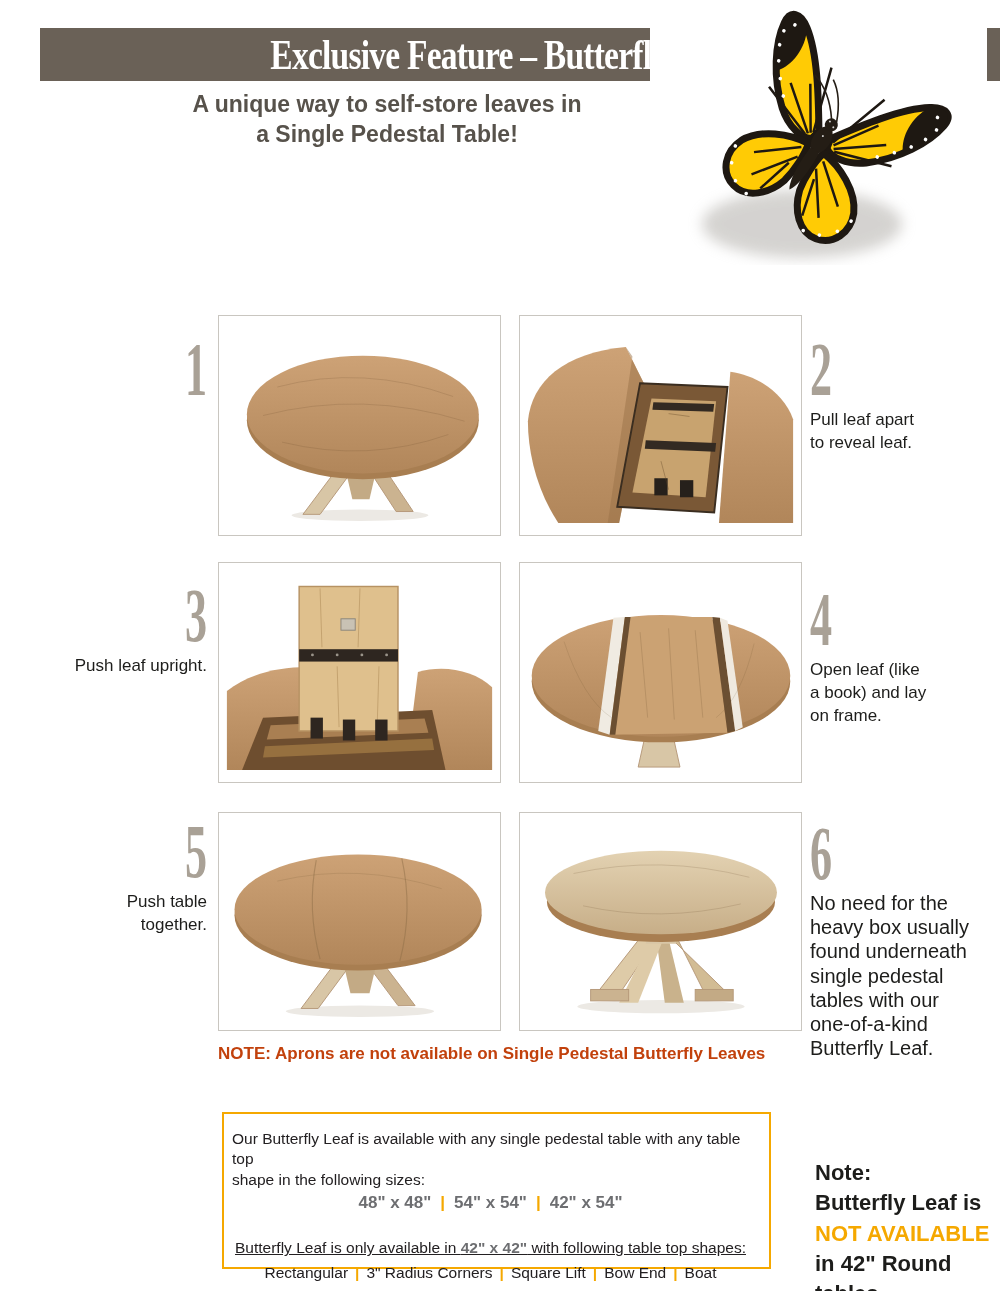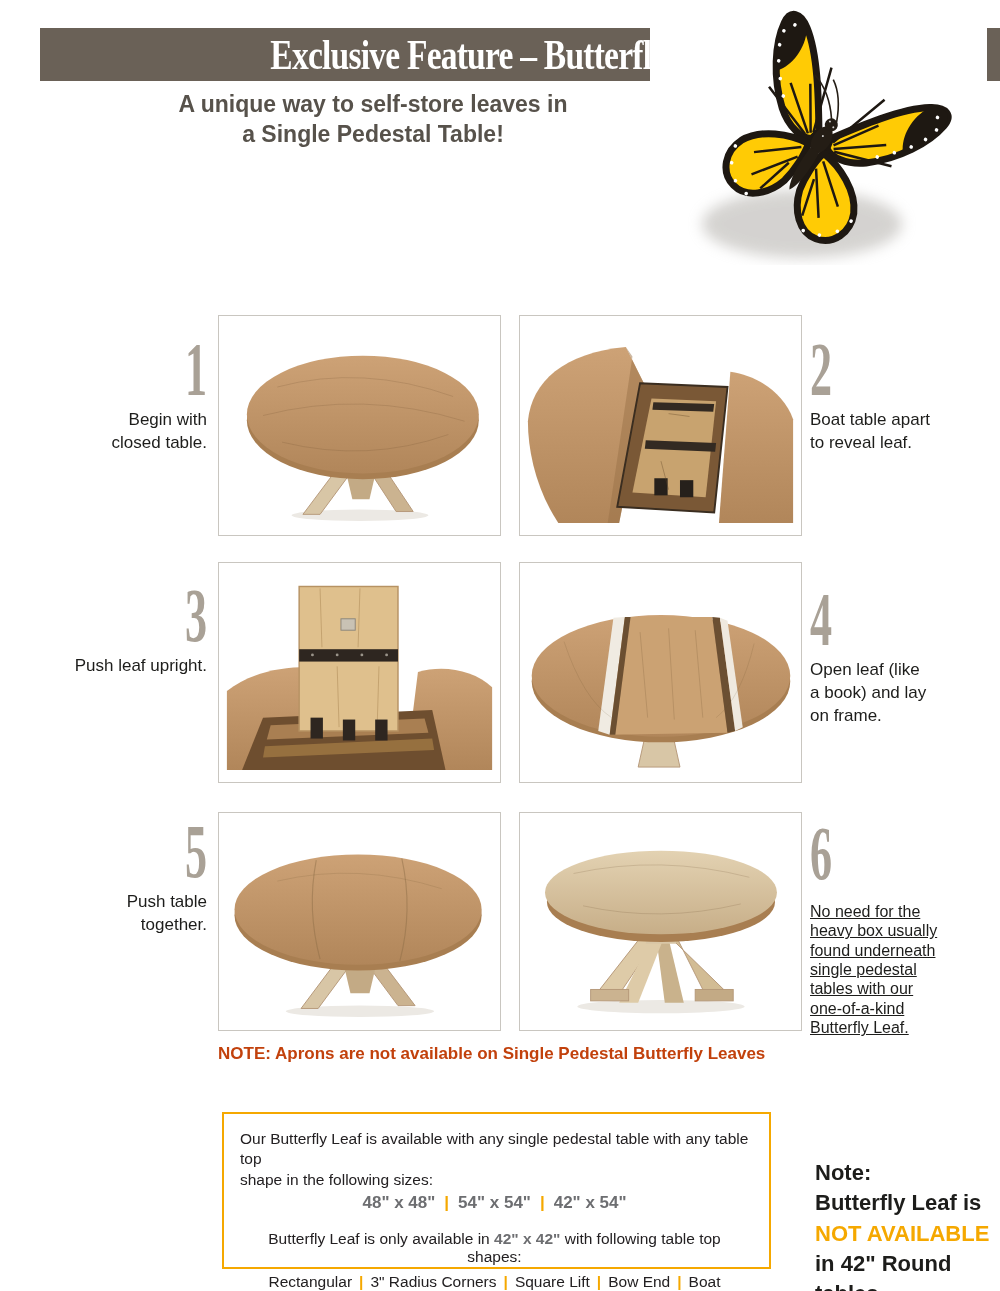--- a/index.html
+++ b/index.html
@@ -8,21 +8,21 @@
 
   
   .header-bar{position:absolute;left:40px;top:28px;width:960px;height:53px;background:#6a6157;
               display:flex;align-items:center;justify-content:center;}
   .header-title{color:#fff;font-family:"Liberation Serif",serif;font-weight:bold;font-size:43px;
                 letter-spacing:-1px;transform:scaleX(.78);transform-origin:50% 50%;white-space:nowrap;}
 
   
   .butterfly-box{position:absolute;left:650px;top:0;width:337px;height:293px;background:#fff;}
 
-  .subtitle{position:absolute;left:103px;top:90px;width:540px;text-align:center;
+  .subtitle{position:absolute;left:117px;top:90px;width:540px;text-align:center;
             font-size:23px;font-weight:bold;color:#57524b;line-height:1.3;white-space:pre-line;}
   .butterfly-note{position:absolute;left:476px;top:184px;font-size:16.5px;font-weight:bold;
                   color:#f7a70b;line-height:1.32;white-space:pre-line;}
 
   
   .panel{position:absolute;background:#fff;border:1px solid #c9c6c0;box-sizing:border-box;padding:6px;}
   .panel svg{display:block;width:100%;height:100%;}
   .p1{left:218px;top:315px;width:283px;height:221px;}
   .p2{left:519px;top:315px;width:283px;height:221px;}
   .p3{left:218px;top:562px;width:283px;height:221px;}
@@ -35,31 +35,31 @@
   .step .num{display:inline-block;font-family:"Liberation Serif",serif;font-weight:bold;
              font-size:76px;line-height:62px;color:#a9a196;transform:scaleX(.58);}
   .step .caption{margin-top:9px;font-size:17px;line-height:1.35;color:#1d1d1b;white-space:pre-line;}
   .step-left{text-align:right;width:147px;left:60px;}
   .step-left .num{transform-origin:100% 0;}
   .step-right{text-align:left;left:810px;}
   .step-right .num{transform-origin:0 0;}
   .s1{top:338px;} .s2{top:338px;width:170px;}
   .s3{top:584px;} .s4{top:588px;width:170px;}
   .s5{top:820px;} .s6{top:822px;width:178px;}
-  .s6 .caption{font-size:16px;line-height:1.21;margin-top:18px;text-decoration:underline;}
+  .s6 .caption{font-size:20px;line-height:1.21;margin-top:7px;}
 
   .apron-note{position:absolute;left:218px;top:1044px;font-size:17px;font-weight:bold;color:#c2410c;}
 
   
   .avail-box{position:absolute;left:222px;top:1112px;width:549px;height:157px;box-sizing:border-box;
-             border:2px solid #f5a800;padding:15px 20px 0 16px;}
+             border:2px solid #f5a800;padding:15px 20px 0 8px;}
   .avail-intro{font-size:15.5px;line-height:1.32;color:#232022;white-space:pre-line;}
   .sizes-line{text-align:center;font-size:17px;font-weight:bold;color:#6d6e71;margin-top:3px;}
   .pipe{color:#f5a800;font-weight:bold;padding:0 9px;}
-  .only-line{text-align:center;font-size:15.5px;color:#232022;margin-top:17px;}
+  .only-line{text-align:center;font-size:15.5px;color:#232022;margin-top:26px;text-decoration:underline;}
   .only-size{font-weight:bold;color:#6d6e71;}
   .shapes-line{text-align:center;font-size:15.5px;color:#232022;margin-top:7px;}
   .shapes-line .pipe{padding:0 7px;}
 
   .side-note{position:absolute;left:815px;top:1158px;width:175px;font-size:22px;font-weight:bold;
              line-height:1.38;color:#1d1d1b;}
   .side-note .orange{color:#f5a800;}
 
   .defs-holder{position:absolute;width:0;height:0;overflow:hidden;}
 </style>
@@ -234,26 +234,24 @@
       <rect x="178" y="174" width="40" height="12" fill="#C3AA85" stroke="#B59879" stroke-width="1"></rect>
       <polygon points="130,96 154,96 158,126 126,126" fill="#D8C6A6"></polygon>
       <ellipse cx="142" cy="82" rx="120" ry="42" fill="#A87E51"></ellipse>
       <ellipse cx="142" cy="72" rx="122" ry="44" fill="url(#woodLight)"></ellipse>
       <path d="M50 52 Q142 32 235 56 M60 86 Q142 104 226 84" stroke="#5f4426" stroke-width="1" opacity=".18" fill="none"></path>
     </svg>
   </div>
 
   <div class="step step-left s1">
     <span class="num">1</span>
-    <div class="caption">Begin with
-closed table.</div>
   </div>
   <div class="step step-right s2">
     <span class="num">2</span>
-    <div class="caption">Boat table apart
+    <div class="caption">Pull leaf apart
 to reveal leaf.</div>
   </div>
   <div class="step step-left s3">
     <span class="num">3</span>
     <div class="caption">Push leaf upright.</div>
   </div>
   <div class="step step-right s4">
     <span class="num">4</span>
     <div class="caption">Open leaf (like
 a book) and lay

